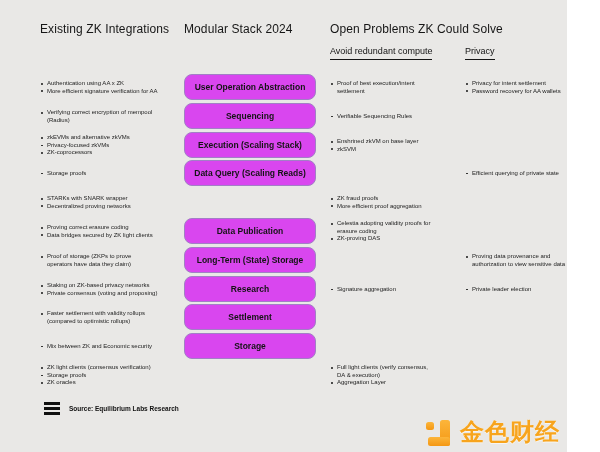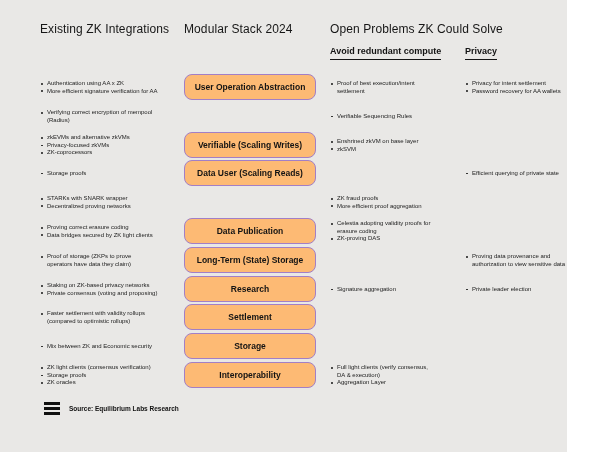--- a/index.html
+++ b/index.html
@@ -7,40 +7,40 @@
     position:relative;width:567px;height:452px;overflow:hidden;
     background:#e9e8e6;
     font-family:"Liberation Sans",sans-serif;
     color:#1a1a1a;
   }
   
   .hdr{position:absolute;top:22px;font-size:12px;font-weight:500;color:#161616;letter-spacing:.1px;white-space:nowrap;}
   .hdr-left{left:40px;}
   .hdr-mid{left:184px;width:132px;}
   .hdr-right{left:330px;}
-  .sub{position:absolute;top:46px;font-size:9px;font-weight:700;color:#141414;
+  .sub{position:absolute;top:46px;font-size:9px;font-weight:400;color:#141414;
        border-bottom:1px solid #141414;padding-bottom:2.5px;white-space:nowrap;}
   .sub-avoid{left:330px;}
   .sub-privacy{left:465px;}
   
   .r0{top:74px}.r1{top:103px}.r2{top:132px}.r3{top:160px}.r4{top:189px}
   .r5{top:218px}.r6{top:247px}.r7{top:276px}.r8{top:304px}.r9{top:333px}.r10{top:362px}
   
   .grp{position:absolute;height:27px;display:flex;align-items:center;}
   .col-left{left:40px;width:142px;}
   .col-avoid{left:330px;width:124px;}
   .col-privacy{left:465px;width:127px;}
   .grp ul{list-style:none;margin:0;padding:0;}
   .grp li{position:relative;padding-left:7px;font-size:6px;line-height:7.6px;color:#1c1c1c;}
   .grp li::before{content:"";position:absolute;left:1px;top:2.9px;width:1.8px;height:1.8px;
                   border-radius:50%;background:#1c1c1c;}
   .grp li span{display:block;white-space:nowrap;}
   
   .box{position:absolute;left:184px;width:132px;height:26px;box-sizing:border-box;
-       background:#fdba74;border:1px solid #a27fc6;border-radius:8px;
+       background:#d946ef;border:1px solid #a27fc6;border-radius:8px;
        display:flex;align-items:center;justify-content:center;}
   .box span{font-size:8.5px;font-weight:700;color:#141414;white-space:nowrap;}
   
   .source{position:absolute;left:44px;top:402px;display:flex;align-items:center;gap:9px;}
   .eq-logo{width:16px;height:13px;
     background:linear-gradient(#111 0 22%,#e9e8e6 22% 37%,#111 37% 62%,#e9e8e6 62% 77%,#111 77% 100%);}
   .source-label{font-size:6.5px;font-weight:700;color:#111;white-space:nowrap;}
   
   .wm{position:absolute;right:7px;bottom:4px;display:flex;align-items:center;gap:7px;}
   .wm-icon{position:relative;width:29px;height:29px;}
@@ -163,43 +163,43 @@
         </li>
     <li>
           <span>ZK oracles</span>
         </li>
   </ul>
     </div>
 
   <div class="box r0">
       <span>User Operation Abstraction</span>
     </div>
+  <div class="box r1">
+      <span>Sequencing</span>
+    </div>
   <div class="box r2">
-      <span>Verifiable (Scaling Writes)</span>
+      <span>Execution (Scaling Stack)</span>
     </div>
   <div class="box r3">
-      <span>Data User (Scaling Reads)</span>
+      <span>Data Query (Scaling Reads)</span>
     </div>
   <div class="box r5">
       <span>Data Publication</span>
     </div>
   <div class="box r6">
       <span>Long-Term (State) Storage</span>
     </div>
   <div class="box r7">
       <span>Research</span>
     </div>
   <div class="box r8">
       <span>Settlement</span>
     </div>
   <div class="box r9">
       <span>Storage</span>
-    </div>
-  <div class="box r10">
-      <span>Interoperability</span>
     </div>
 
   <div class="grp col-avoid r0">
       <ul>
     <li>
           <span>Proof of best execution/intent</span>
           <span>settlement</span>
         </li>
   </ul>
     </div>
@@ -291,14 +291,22 @@
           <span>Private leader election</span>
         </li>
   </ul>
     </div>
 
   <div class="source">
     <div class="eq-logo"></div>
     <div class="source-label">Source: Equilibrium Labs Research</div>
   </div>
 
+  <div class="wm">
+    <div class="wm-icon">
+      <i class="wm-sq"></i>
+      <i class="wm-v"></i>
+      <i class="wm-h"></i>
+    </div>
+    <div class="wm-text">金色财经</div>
+  </div>
 
 </div>
 
 </body></html>

